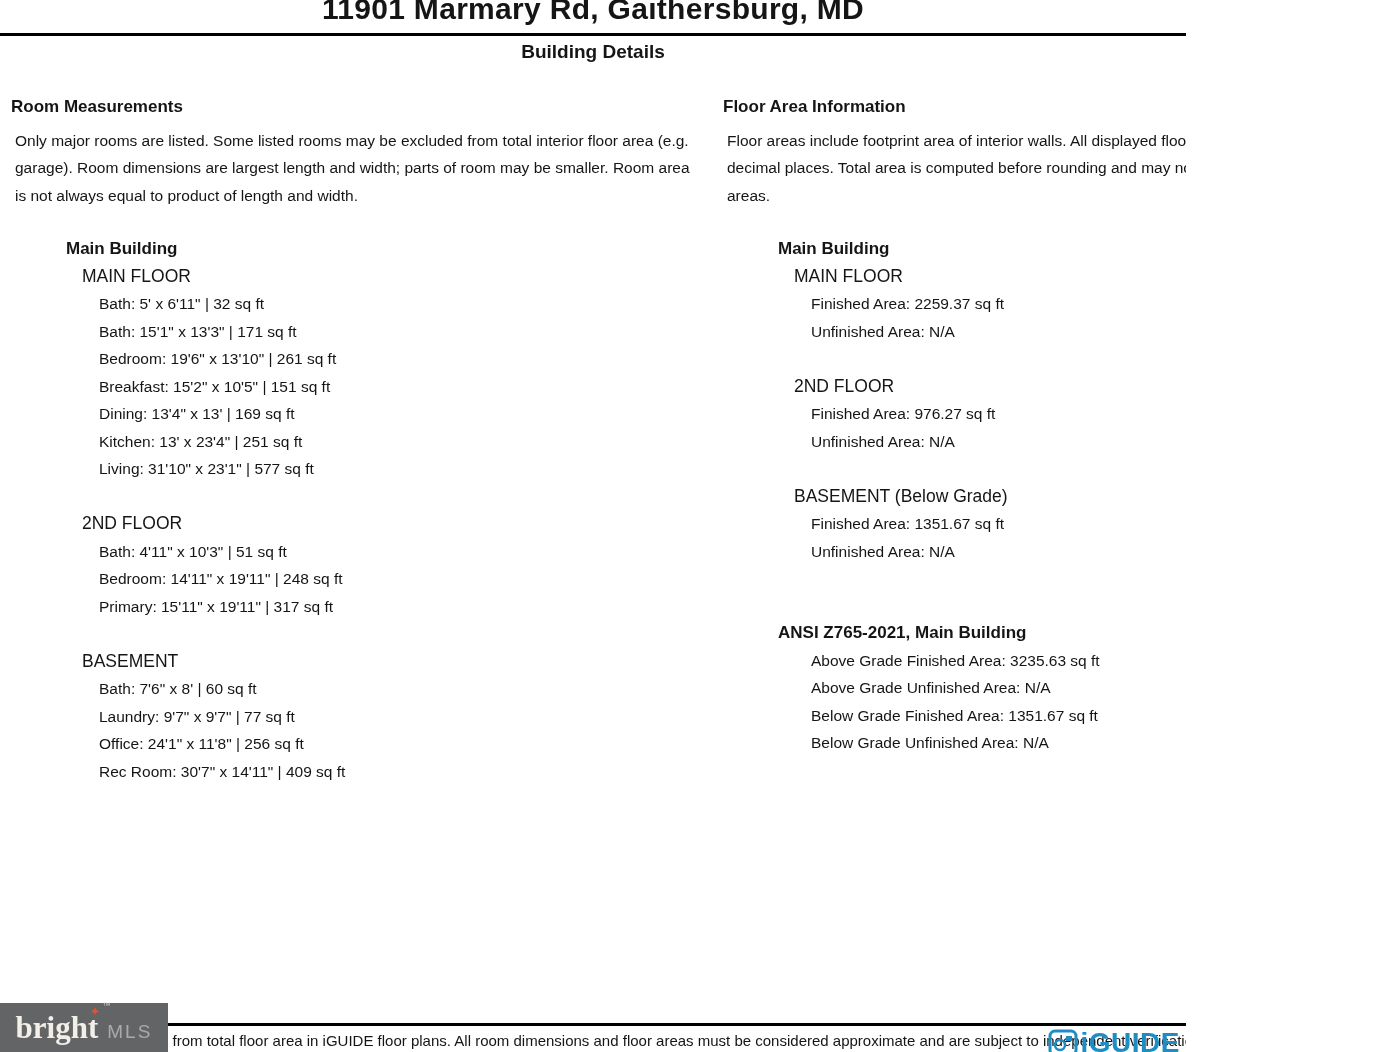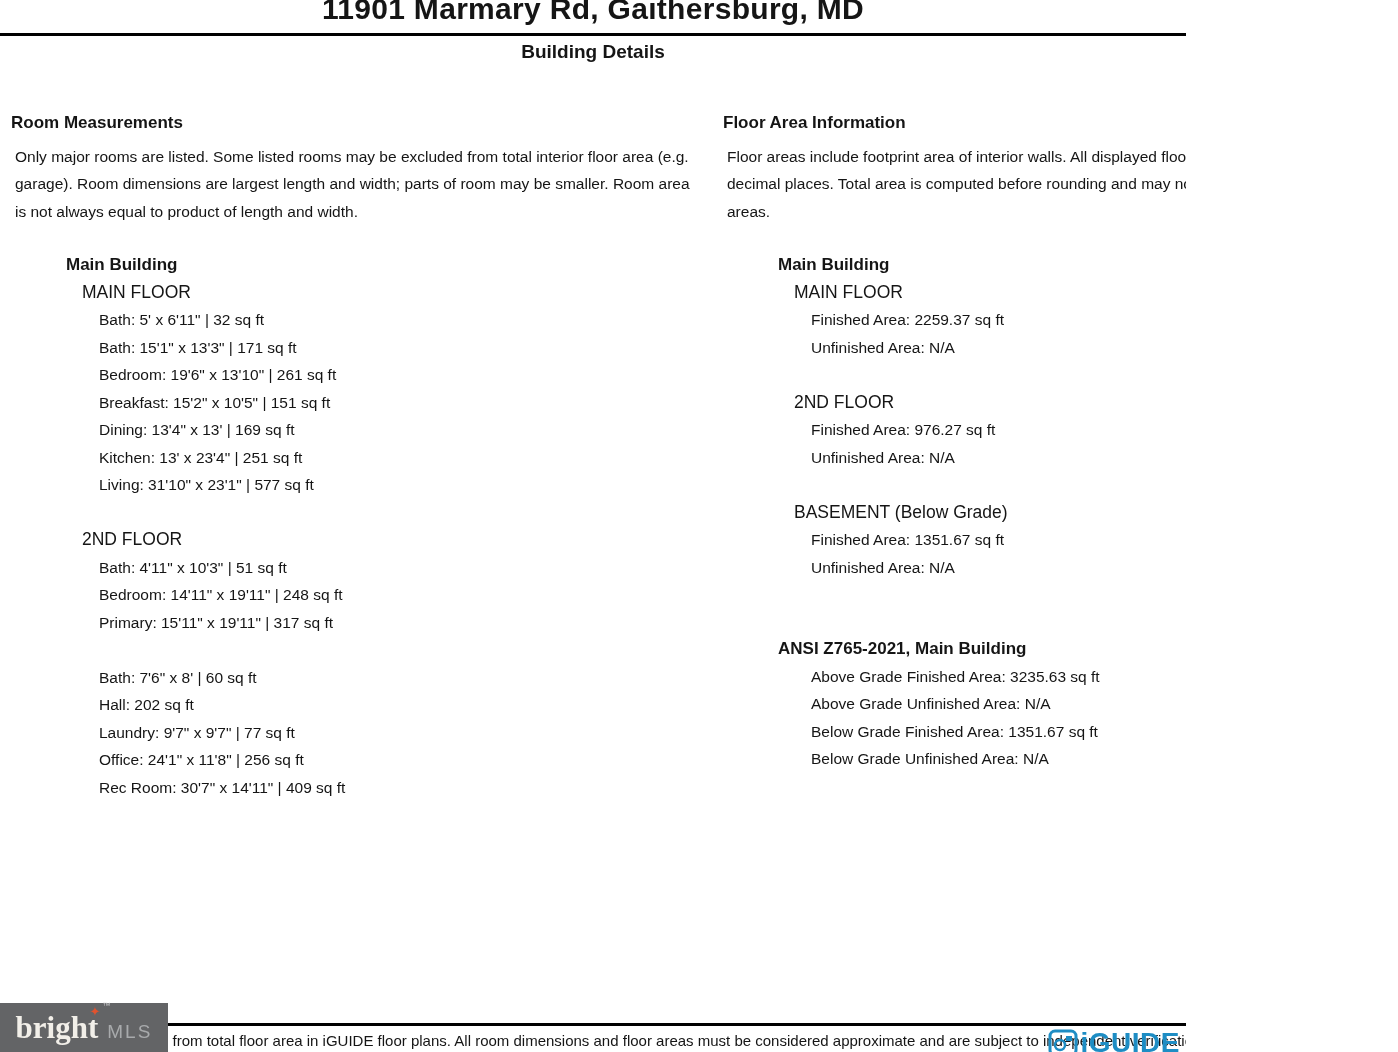--- a/index.html
+++ b/index.html
@@ -37,21 +37,21 @@
     position: absolute;
     top: 41px;
     left: 0;
     width: 100%;
     text-align: center;
     font-size: 19px;
     font-weight: bold;
   }
 
   
-  .col { position: absolute; top: 112px; }
+  .col { position: absolute; top: 96px; }
   .col-left  { left: 11px;  width: 692px; }
   .col-right { left: 723px; width: 700px; }
   .section-heading {
     font-size: 17px;
     font-weight: bold;
     margin: 0 0 9px 0;
     line-height: 22px;
   }
   .section-desc {
     font-size: 15.5px;
@@ -193,22 +193,22 @@
             <div class="detail-line">Kitchen: 13' x 23'4" | 251 sq ft</div>
             <div class="detail-line">Living: 31'10" x 23'1" | 577 sq ft</div>
           </div>
           <div class="floor-block">
             <div class="floor-name">2ND FLOOR</div>
             <div class="detail-line">Bath: 4'11" x 10'3" | 51 sq ft</div>
             <div class="detail-line">Bedroom: 14'11" x 19'11" | 248 sq ft</div>
             <div class="detail-line">Primary: 15'11" x 19'11" | 317 sq ft</div>
           </div>
           <div class="floor-block">
+            <div class="floor-name">BASEMENT</div>
             <div class="detail-line">Bath: 7'6" x 8' | 60 sq ft</div>
-            <div class="detail-line">Hall: 202 sq ft</div>
             <div class="detail-line">Laundry: 9'7" x 9'7" | 77 sq ft</div>
             <div class="detail-line">Office: 24'1" x 11'8" | 256 sq ft</div>
             <div class="detail-line">Rec Room: 30'7" x 14'11" | 409 sq ft</div>
           </div>
         </div>
     </div>
   </div>
 
   <div class="col col-right">
     <h2 class="section-heading">Floor Area Information</h2>

